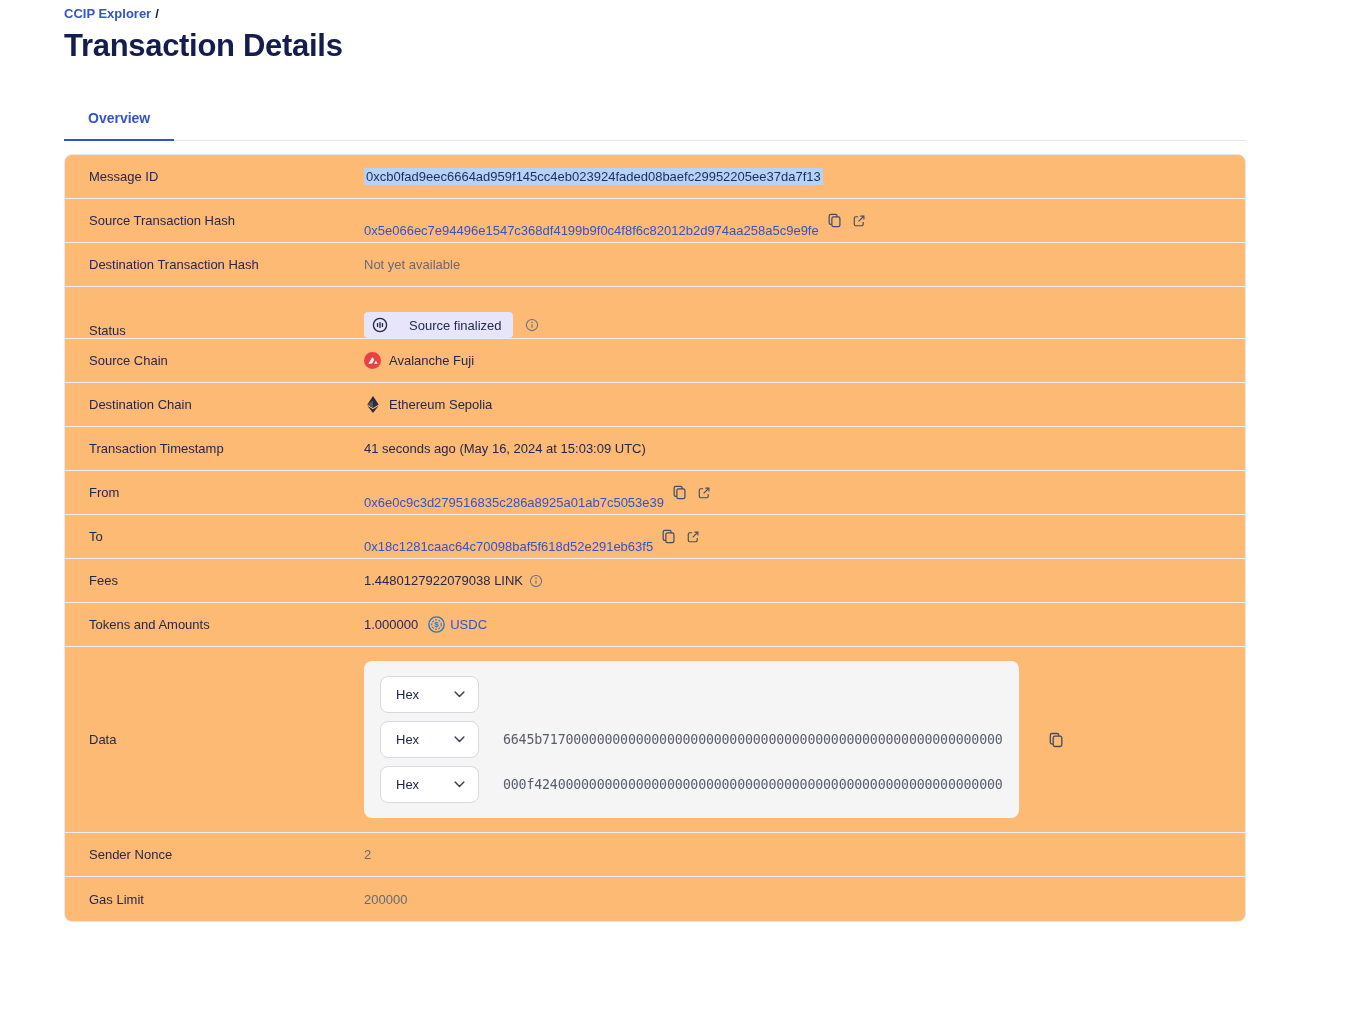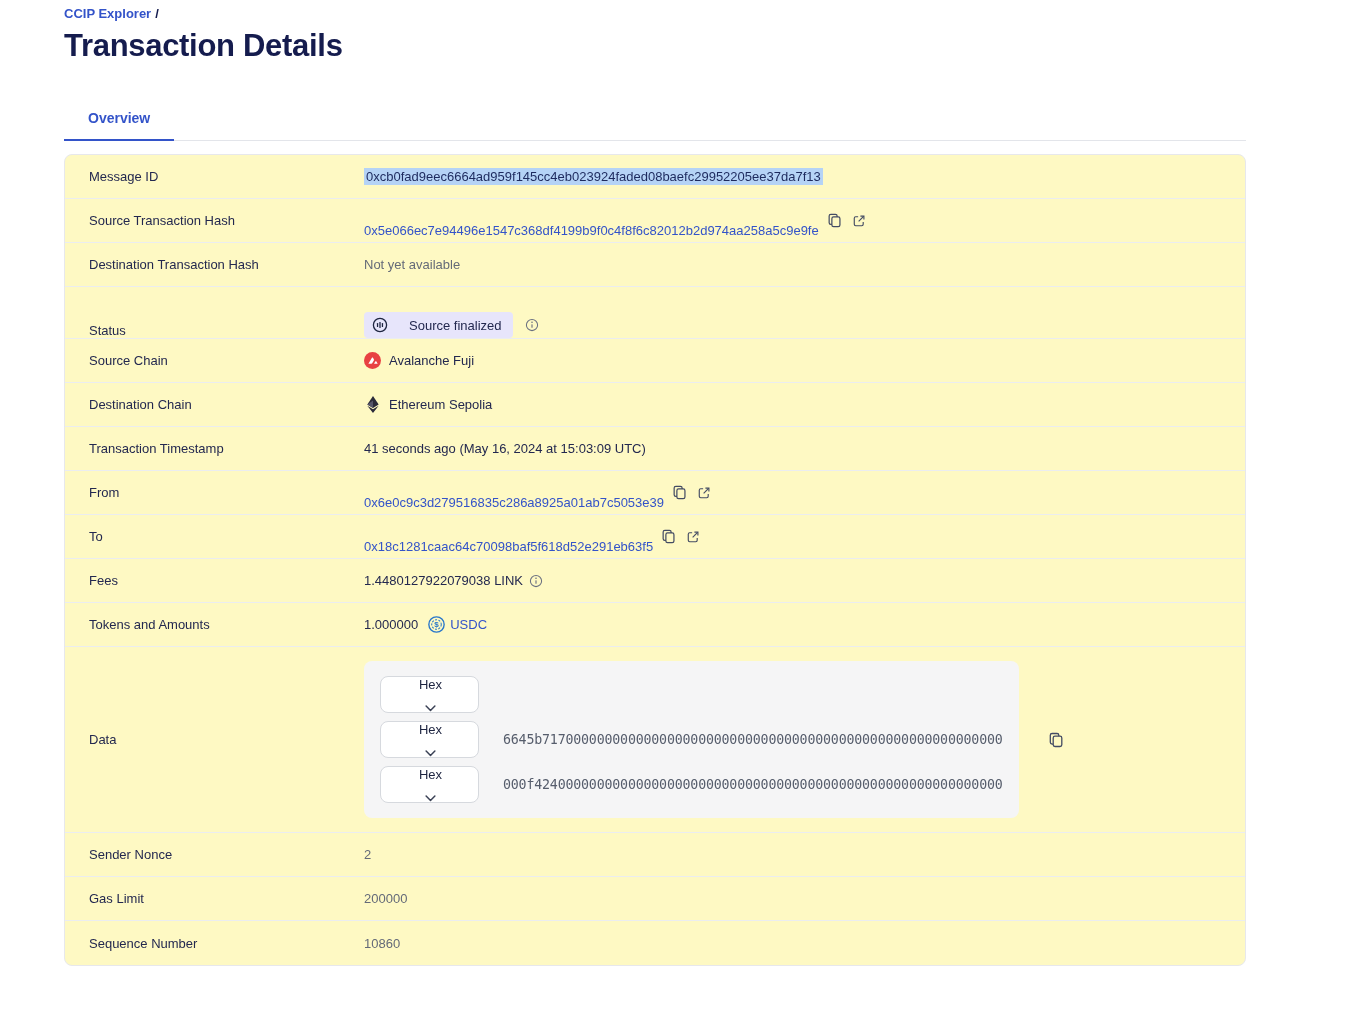--- a/index.html
+++ b/index.html
@@ -20,21 +20,21 @@
 
   
   .tabbar { margin-top: 37px; border-bottom: 1px solid #e3e5ea; }
   .tab {
     display: inline-block; padding: 9px 24px 13px 24px;
     font-size: 14px; font-weight: bold; color: #3353c9;
     border-bottom: 2px solid #3353c9; margin-bottom: -1px; cursor: pointer;
   }
 
   
-  .card { margin-top: 13px; border: 1px solid #e7e8ec; border-radius: 8px; background: #fef9c3; }
+  .card { margin-top: 13px; border: 1px solid #e7e8ec; border-radius: 8px; background: #fdba74; }
   .row { display: flex; align-items: center; min-height: 44px; border-bottom: 1px solid #ebedf0; }
   .row:last-child { border-bottom: none; }
   .row-label { width: 299px; padding-left: 24px; flex-shrink: 0; font-size: 13px; color: #23284f; }
   .row-value { display: flex; align-items: center; gap: 8px; font-size: 13px; color: #23284f; }
   .row.status-row { min-height: 52px; align-items: flex-end; }
   .muted { color: #646a78; }
   .hashlink { color: #3353c9; text-decoration: none; cursor: pointer; margin-top: 20px; }
   .selected-value { background: #b5d3f6; color: #1d2a5e; padding: 1px 2px; }
 
   .icon-btn { display: inline-flex; align-items: center; color: #434b63; cursor: pointer; background: none; border: none; padding: 0; }
@@ -60,21 +60,21 @@
   .data-flex { display: flex; align-items: center; }
   .data-panel {
     background: #f5f5f6; border-radius: 8px; padding: 15px 16px; margin: 14px 0;
   }
   .data-line { display: flex; align-items: center; gap: 24px; }
   .data-line + .data-line { margin-top: 8px; }
   .hex-select {
     display: inline-flex; align-items: center; justify-content: space-between;
     width: 99px; height: 37px; background: #fff; border: 1px solid #d6d9de;
     border-radius: 8px; padding: 0 13px 0 15px; cursor: pointer;
-    font-size: 13px; color: #1d2440; flex-direction: column;
+    font-size: 13px; color: #1d2440;
   }
   .hex-select .chev { color: #3a4155; display: inline-flex; }
   .hex-text {
     font-family: "DejaVu Sans Mono", monospace; font-size: 13.3px; color: #565d6c;
     letter-spacing: -0.2px; white-space: nowrap;
   }
   .data-copy { margin-left: 21px; color: #434b63; }
 
   svg { display: block; }
 </style>
@@ -312,21 +312,15 @@
         </div>
     </div>
 
     <div class="row">
       <div class="row-label">Gas Limit</div>
       <div class="row-value">
           <span class="muted">200000</span>
         </div>
     </div>
 
-    <div class="row">
-      <div class="row-label">Sequence Number</div>
-      <div class="row-value">
-          <span class="muted">10860</span>
-        </div>
-    </div>
 
   </div>
 </div>
 
 </body></html>

